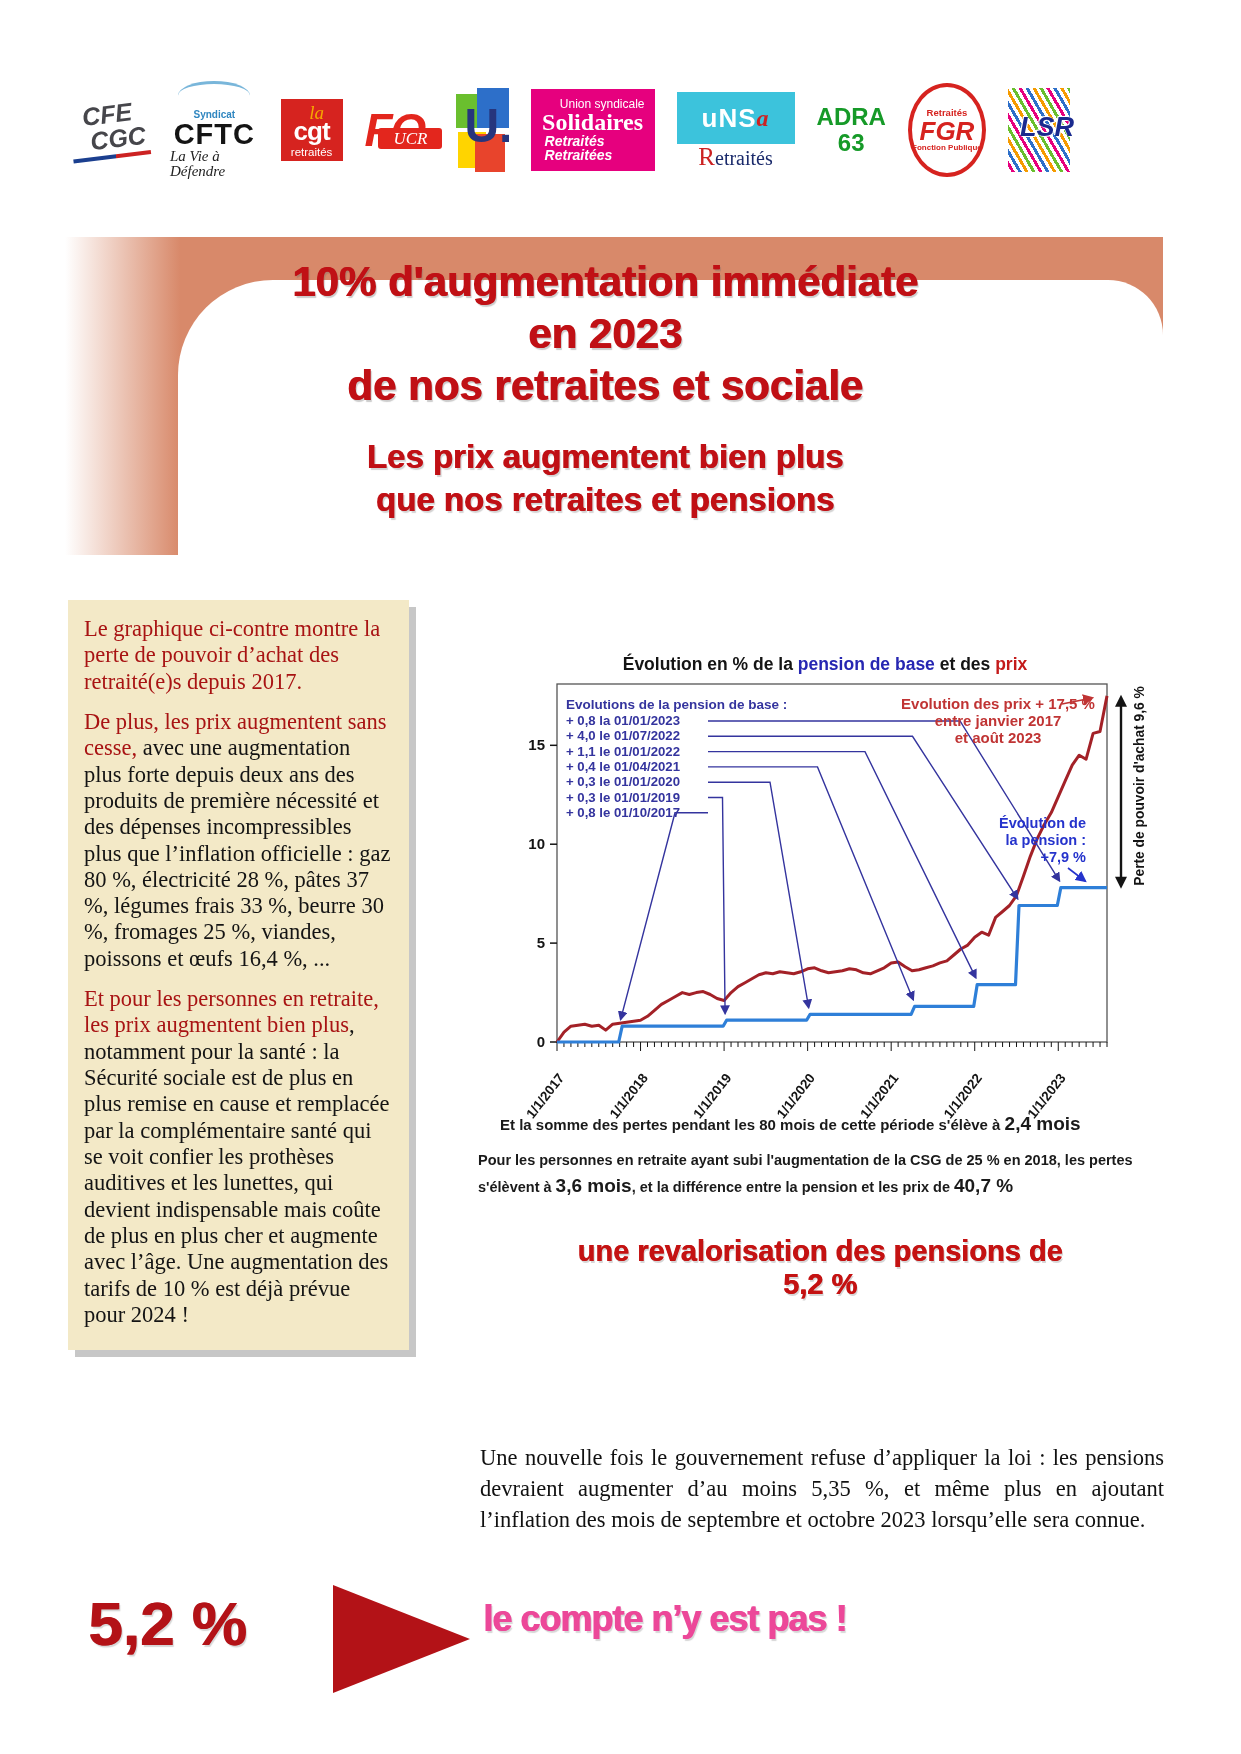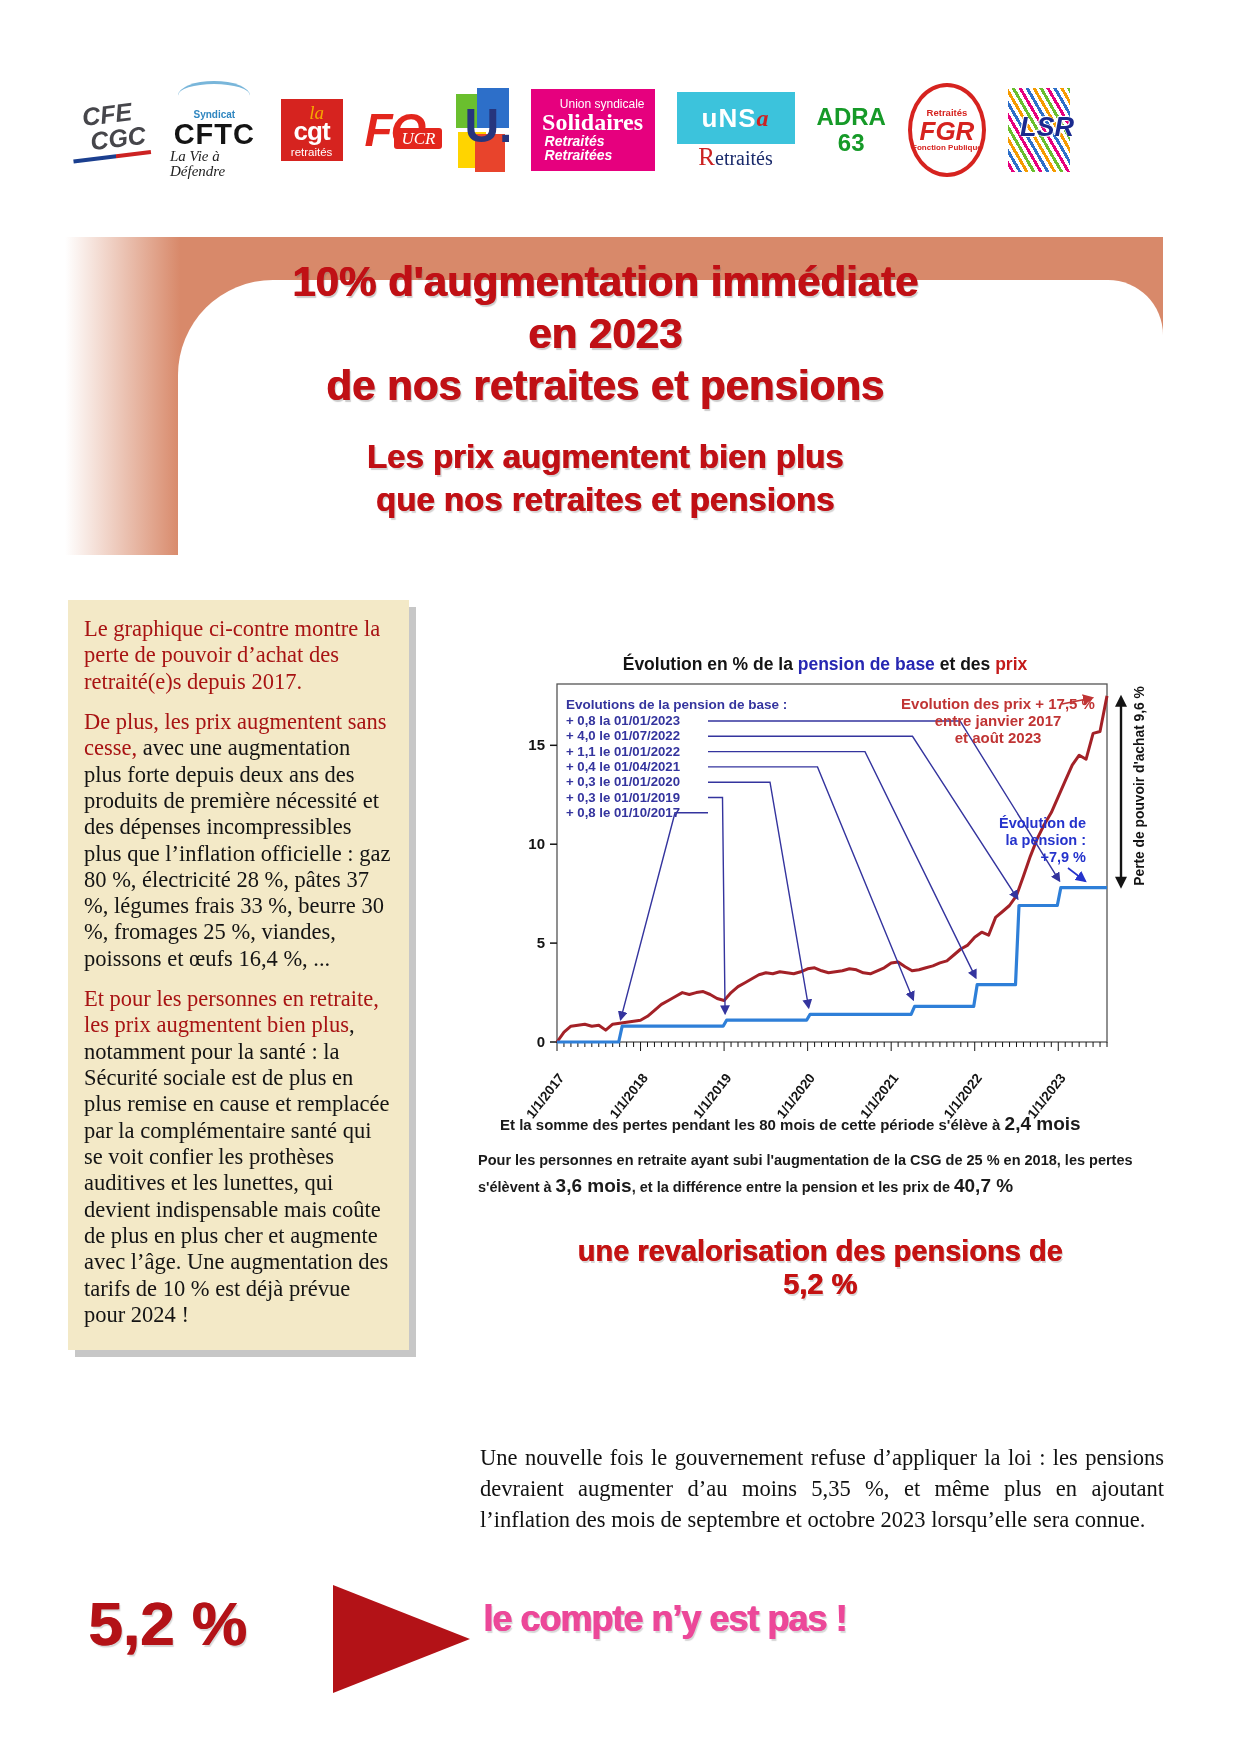--- a/index.html
+++ b/index.html
@@ -16,21 +16,21 @@
   .cftc .syn{font-size:10px;color:#2f86c0;font-weight:700;}
   .cftc .nm{font-size:29px;font-weight:800;color:#141414;letter-spacing:1px;}
   .cftc .tag{font-size:15px;font-style:italic;font-family:"Liberation Serif",serif;color:#222;}
   .cgt{background:#d6231f;width:66px;padding:4px 4px 3px;color:#fff;text-align:center;}
   .cgt .la{font-family:"Liberation Serif",serif;font-style:italic;color:#f6a800;font-size:19px;text-align:left;margin-left:10px;}
   .cgt .nm{font-weight:800;font-size:26px;letter-spacing:-1px;margin-top:-4px;}
   .cgt .sub{font-size:11.5px;margin-top:3px;}
   .fo{position:relative;padding-right:10px;}
   .fo .nm{color:#e3261d;font-weight:800;font-style:italic;font-size:46px;letter-spacing:-2px;}
   .fo .ucr{position:absolute;right:-8px;bottom:4px;background:#e3261d;color:#fff;
-           font-family:"Liberation Serif",serif;font-style:italic;font-size:17px;padding:2px 7px;border-radius:3px;}
+           font-family:"Liberation Serif",serif;font-style:italic;font-size:17px;padding:2px 15px;border-radius:3px;}
   .fsu{position:relative;width:64px;height:84px;}
   .fsu .b{position:absolute;}
   .fsu .nm{position:absolute;left:8px;top:14px;font-size:48px;font-weight:800;color:#26357d;}
   .sol{background:#e6007e;color:#fff;width:152px;height:82px;display:flex;flex-direction:column;
        align-items:center;justify-content:center;}
   .sol .un{font-size:12px;align-self:flex-end;margin-right:10px;}
   .sol .nm{font-weight:800;font-size:24px;font-family:"Liberation Serif",serif;}
   .sol .r{font-weight:700;font-style:italic;font-size:14px;align-self:flex-start;margin-left:14px;}
   .unsa .box{background:#3cc3dc;width:118px;height:52px;display:flex;align-items:center;justify-content:center;
        color:#fff;font-weight:800;font-size:26px;letter-spacing:1px;}
@@ -152,21 +152,21 @@
       <span class="nm">LSR</span>
     </div>
   </div>
 
   <div class="abs frame"></div>
   <div class="abs whitebox"></div>
   <div class="abs titlewrap">
     <div class="t1">
       <div>10% d'augmentation immédiate</div>
       <div>en 2023</div>
-      <div>de nos retraites et pensions</div>
+      <div>de nos retraites et sociale</div>
     </div>
     <div class="t2">
       <div>Les prix augmentent bien plus</div>
       <div>que nos retraites et pensions</div>
     </div>
   </div>
 
   <div class="abs cream">
     <p class="dr">Le graphique ci-contre montre la perte de pouvoir d’achat des retraité(e)s depuis 2017.</p>
     <p><span class="dr">De plus, les prix augmentent sans cesse,</span><span> avec une augmentation plus forte depuis deux ans des produits de première nécessité et des dépenses incompressibles plus que l’inflation officielle : gaz 80 %, électricité 28 %, pâtes 37 %, légumes frais 33 %, beurre 30 %, fromages 25 %, viandes, poissons et œufs 16,4 %, ...</span></p>

